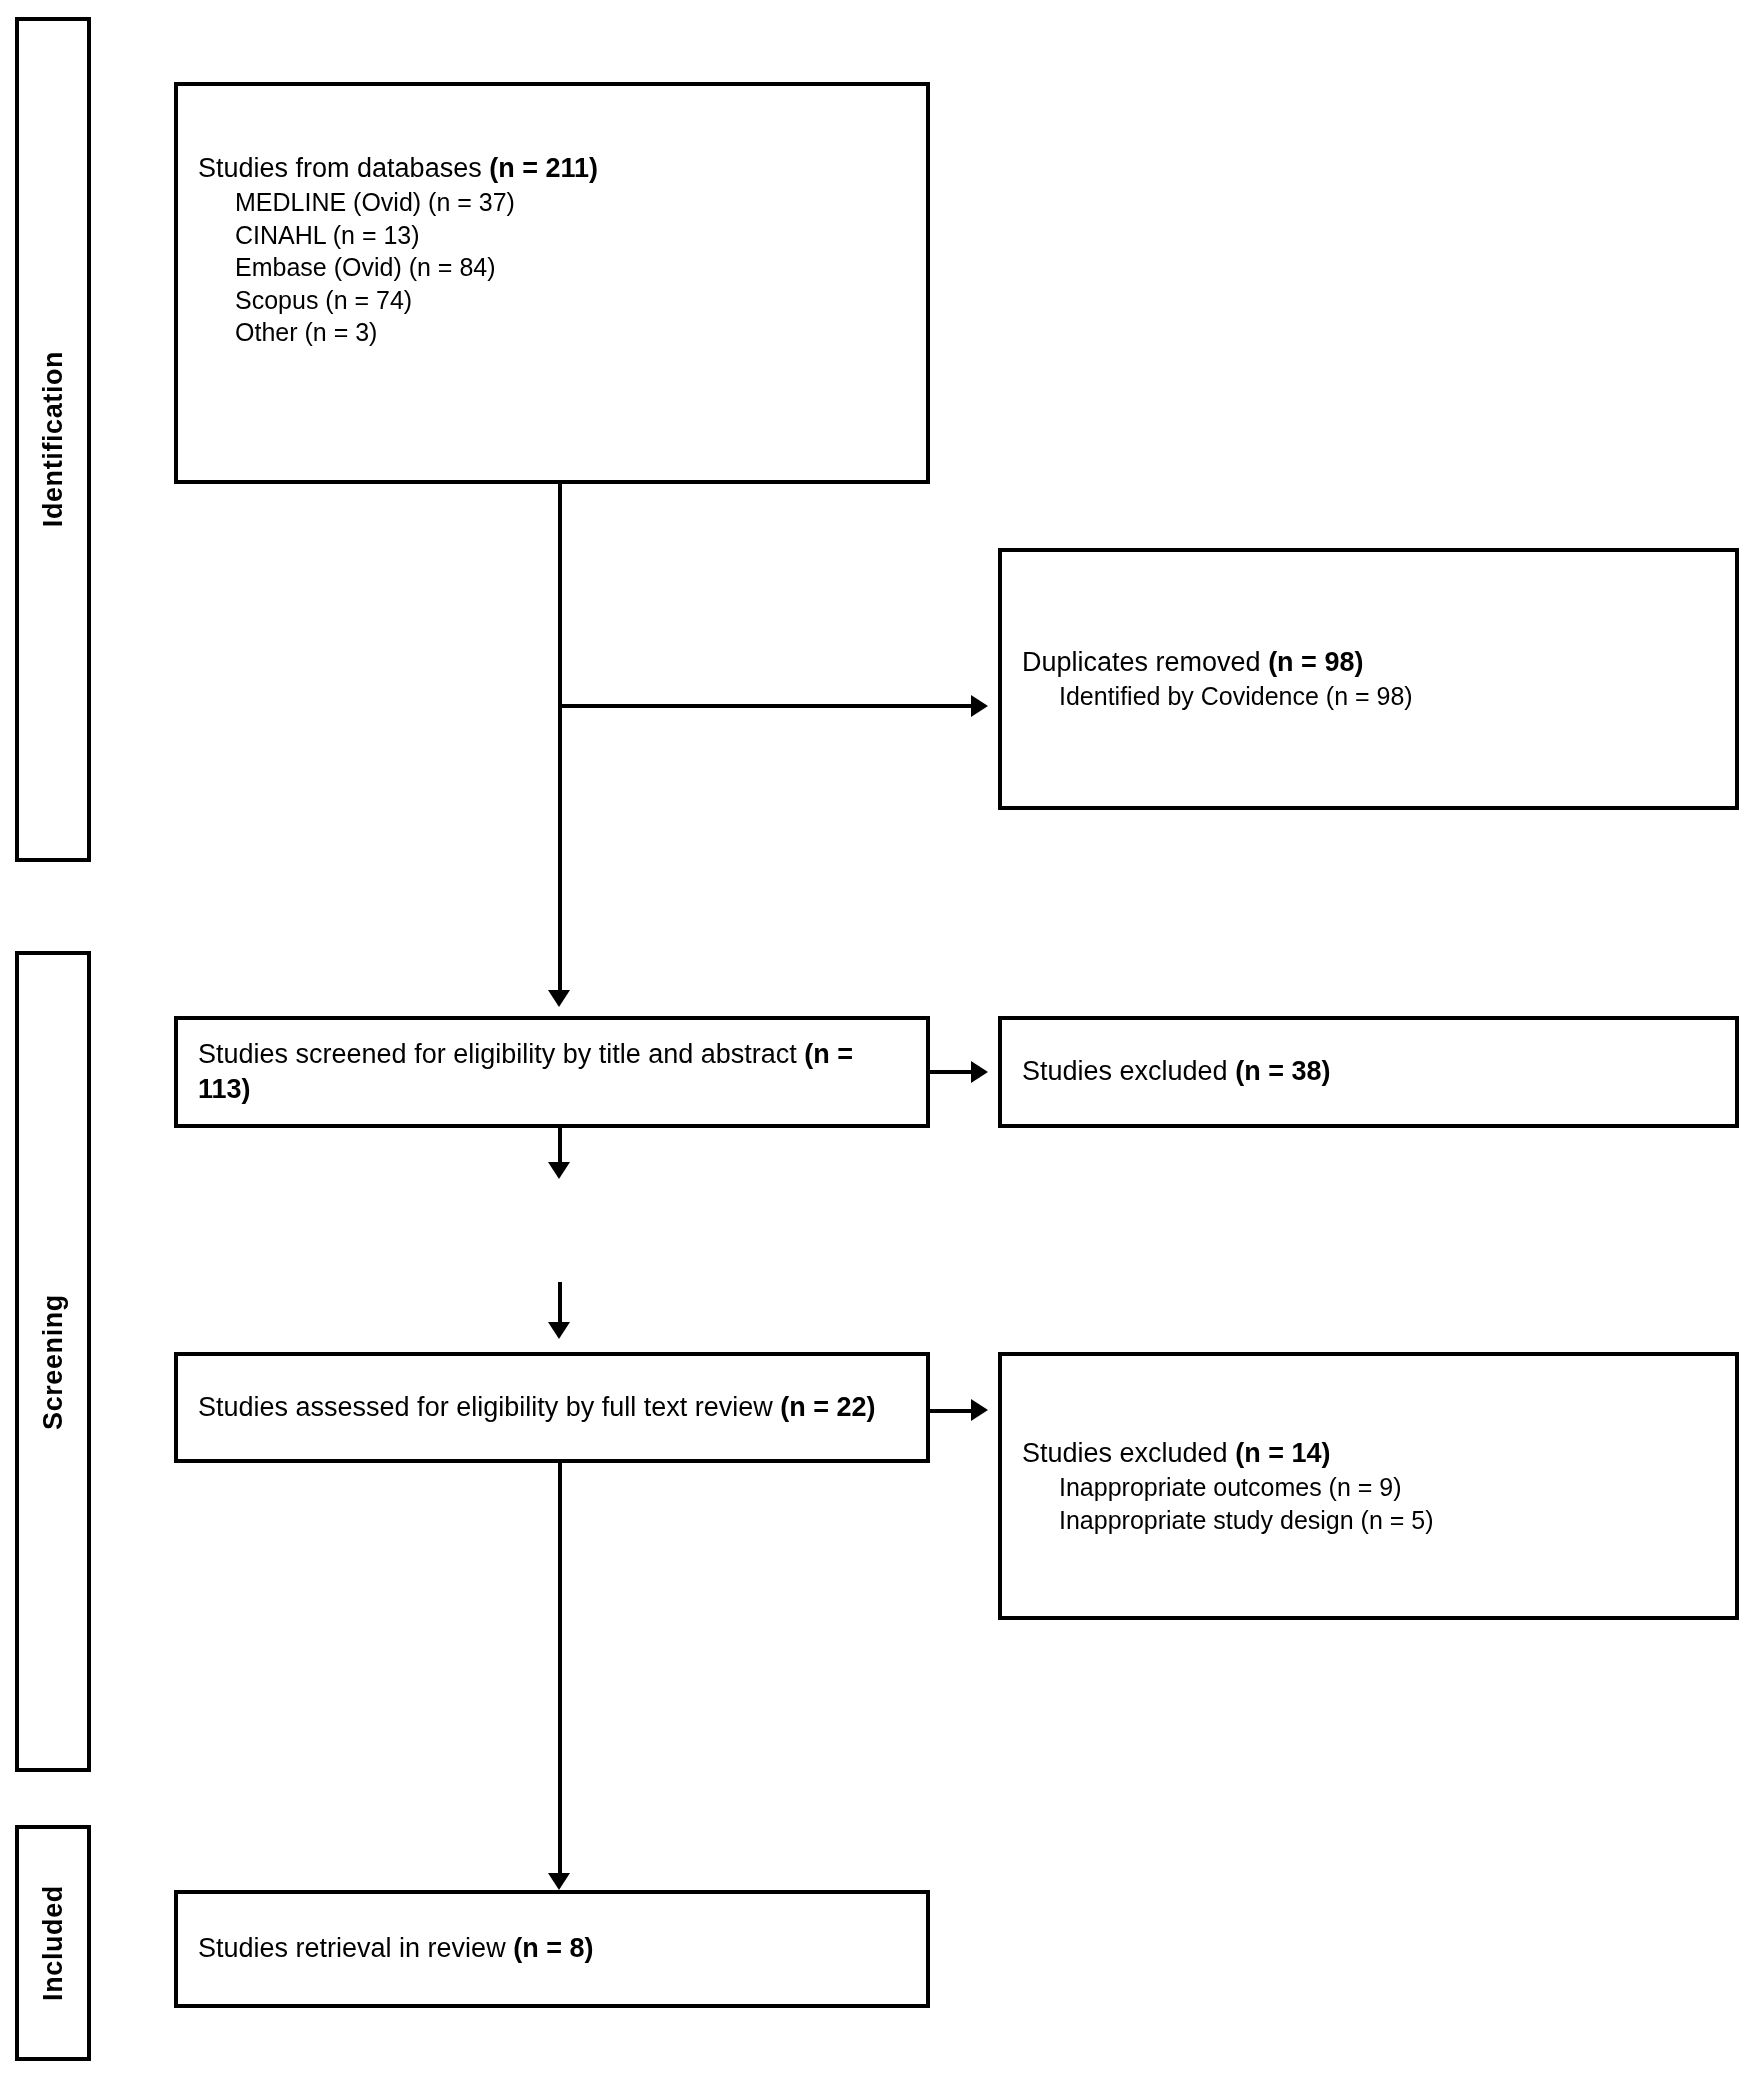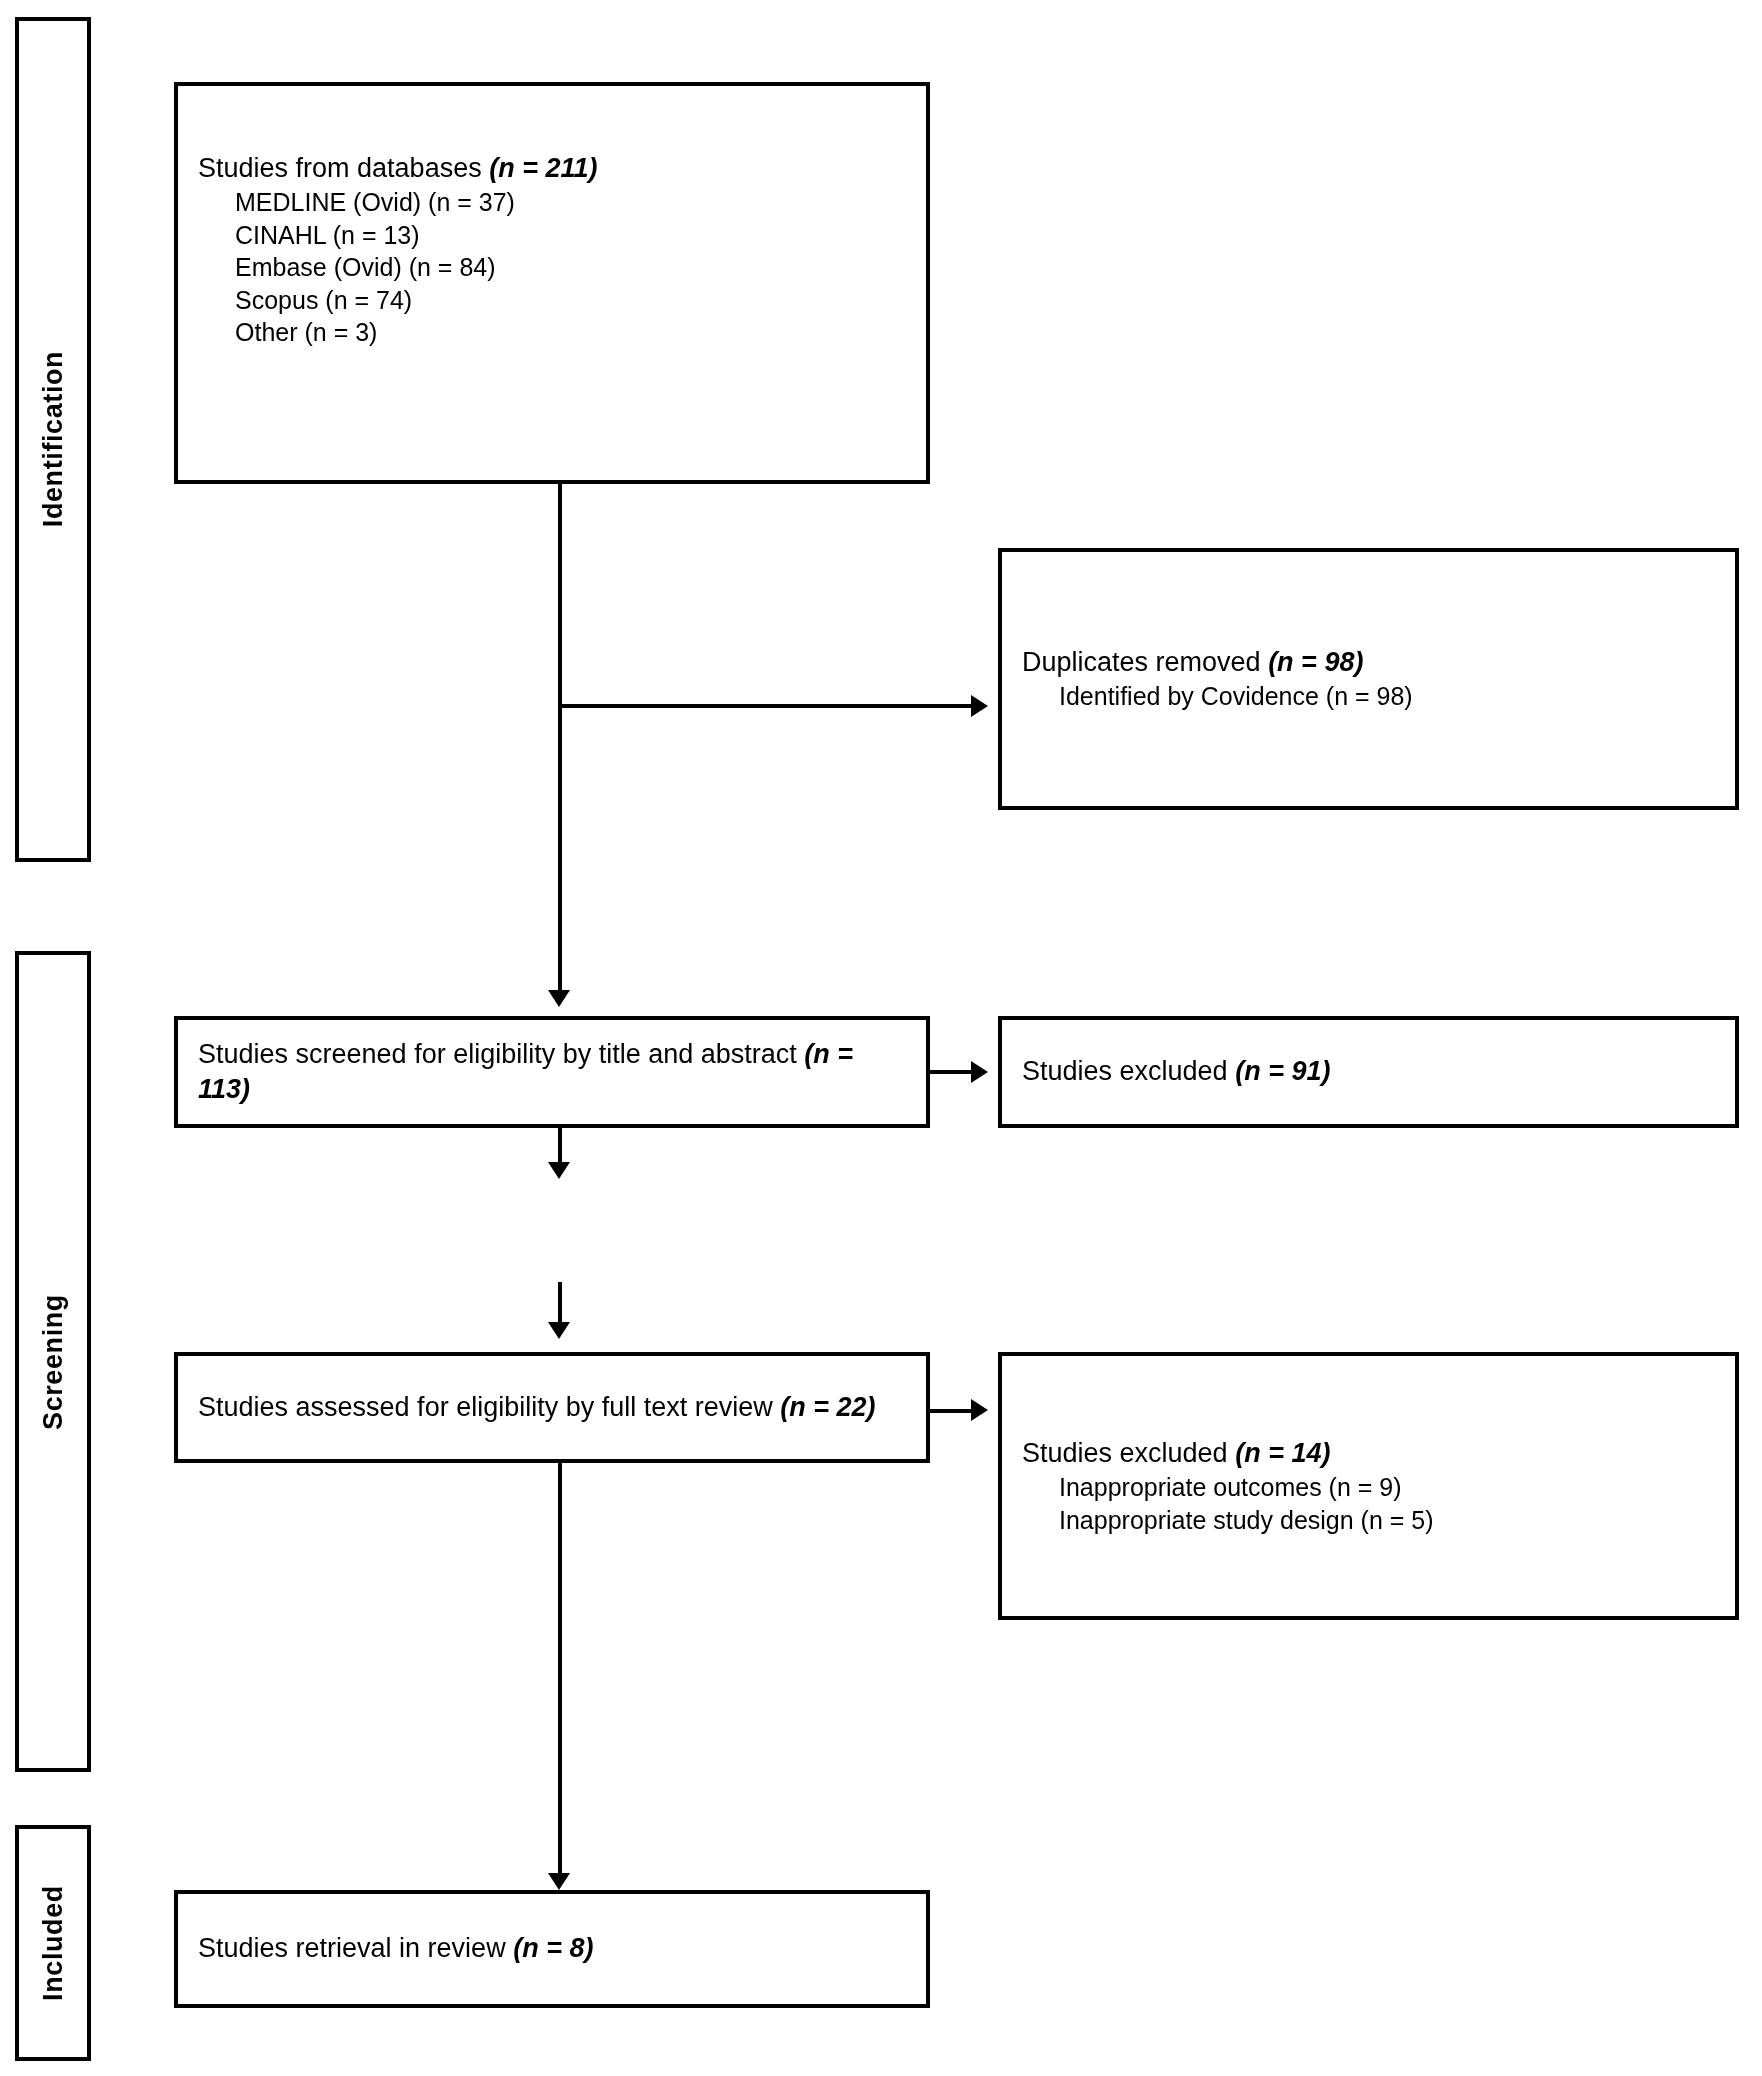--- a/index.html
+++ b/index.html
@@ -12,21 +12,21 @@
     position:absolute;top:50%;left:50%;
     transform:translate(-50%,-50%) rotate(-90deg);
     transform-origin:center center;
     white-space:nowrap;font-weight:bold;font-size:27px;letter-spacing:0.6px;
   }
 
   .node{position:absolute;border:4.1px solid #000;background:#fff;box-sizing:border-box;}
   .node-inner{padding:0 20px;font-size:27px;line-height:1.30;}
   .node-pad-top{padding-top:15.4px;}
   .hdr{font-weight:normal;}
-  .hdr b{font-weight:bold;font-style:italic;}
+  .hdr b{font-weight:bold;}
   .sub{padding-left:37px;font-size:25px;line-height:1.30;}
   .vcenter{position:absolute;top:50%;left:0;right:0;transform:translateY(-50%);}
 
   
   .vline{position:absolute;background:#000;width:4.1px;}
   .hline{position:absolute;background:#000;height:4.1px;}
   .arrow-down{position:absolute;width:0;height:0;
      border-left:11.2px solid transparent;border-right:11.2px solid transparent;
      border-top:17.7px solid #000;}
   .arrow-right{position:absolute;width:0;height:0;
@@ -90,21 +90,21 @@
   </div>
 
   <div class="node" style="left:174px;top:1016px;width:756px;height:112px;">
     <div class="node-inner vcenter">
       <div class="hdr"><span>Studies screened for eligibility by title and abstract </span><b>(n = 113)</b></div>
     </div>
   </div>
 
   <div class="node" style="left:998px;top:1016px;width:741px;height:112px;">
     <div class="node-inner vcenter">
-      <div class="hdr"><span>Studies excluded </span><b>(n = 91)</b></div>
+      <div class="hdr"><span>Studies excluded </span><b>(n = 38)</b></div>
     </div>
   </div>
 
 
   <div class="node" style="left:174px;top:1352px;width:756px;height:111px;">
     <div class="node-inner vcenter">
       <div class="hdr"><span>Studies assessed for eligibility by full text review </span><b>(n = 22)</b></div>
     </div>
   </div>
 

